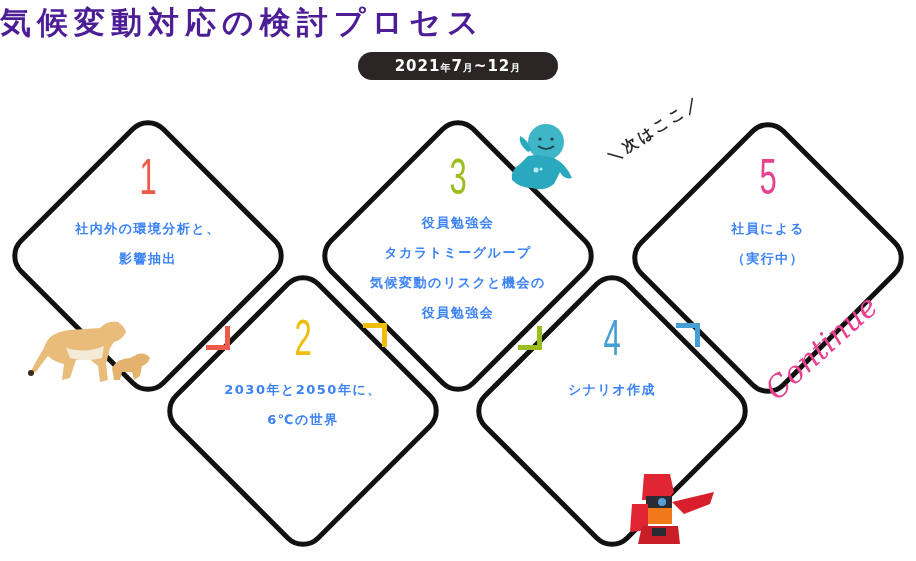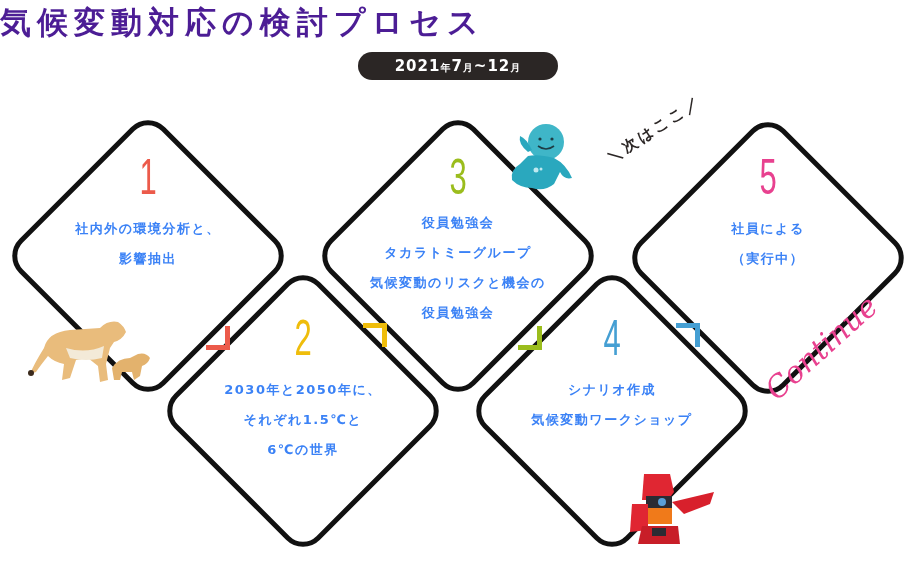--- a/index.html
+++ b/index.html
@@ -58,36 +58,34 @@
 
 <div class="content" style="left:28px; top:152px;">
   <span class="num" style="color:#ec5a4a;">1</span>
   <span class="line">社内外の環境分析と、</span>
   <span class="line">影響抽出</span>
 </div>
 
 <div class="content" style="left:183px; top:313px;">
   <span class="num" style="color:#efbd0b;">2</span>
   <span class="line">2030年と2050年に、</span>
-  <span class="line">それぞれ1.5℃と</span>
   <span class="line">6℃の世界</span>
 </div>
 
 <div class="content" style="left:338px; top:152px;">
   <span class="num" style="color:#9bbd1d; margin-bottom:6px;">3</span>
   <span class="line">役員勉強会</span>
   <span class="line">タカラトミーグループ</span>
   <span class="line">気候変動のリスクと機会の</span>
   <span class="line">役員勉強会</span>
 </div>
 
 <div class="content" style="left:492px; top:313px;">
   <span class="num" style="color:#459fd3;">4</span>
   <span class="line">シナリオ作成</span>
-  <span class="line">気候変動ワークショップ</span>
 </div>
 
 <div class="content" style="left:648px; top:152px;">
   <span class="num" style="color:#e8418f;">5</span>
   <span class="line">社員による</span>
   <span class="line">（実行中）</span>
 </div>
 
 <div class="next-label">＼次はここ／</div>
 <div class="continue">Continue</div>

